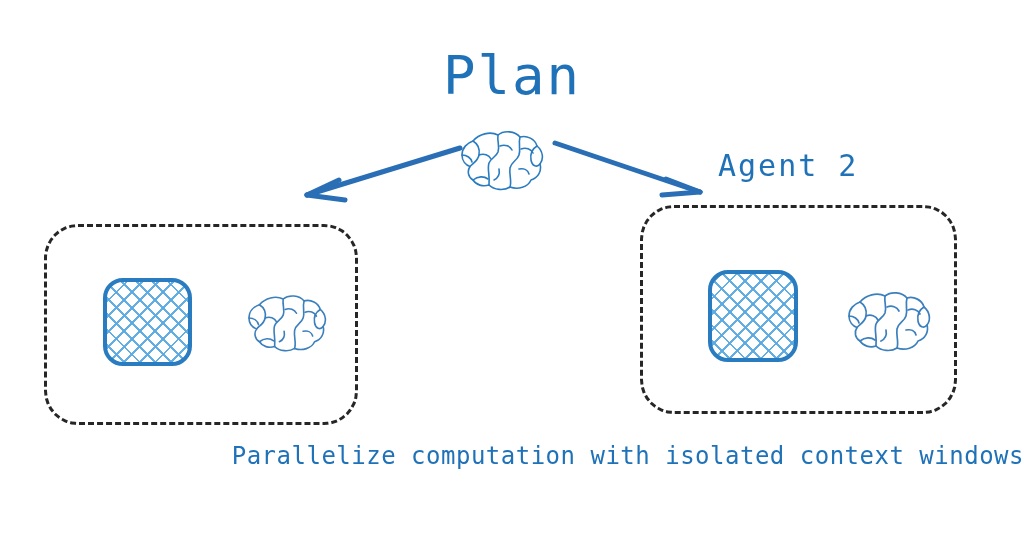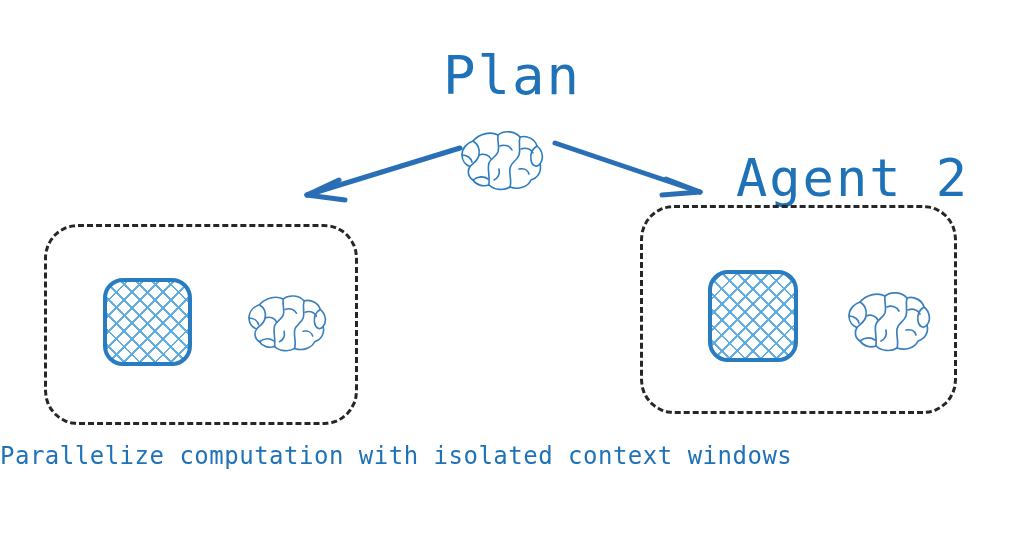--- a/index.html
+++ b/index.html
@@ -34,31 +34,31 @@
     letter-spacing: 2px;
     font-weight: 400;
   }
   #agent1-title {
     left: 113px;
     top: 148px;
     font-size: 44px;
     letter-spacing: 2px;
   }
   #agent2-title {
-    left: 736px;
+    left: 718px;
     top: 148px;
-    font-size: 52px;
+    font-size: 30px;
     letter-spacing: 2px;
     text-align: right;
   }
   #caption {
     left: 0;
     right: 0;
     top: 442px;
-    text-align: left;
+    text-align: right;
     font-size: 24px;
     letter-spacing: 0.5px;
   }
   
   .agent-box {
     position: absolute;
     border: 3px dashed #262626;
     border-radius: 34px;
     box-sizing: border-box;
     background: transparent;

